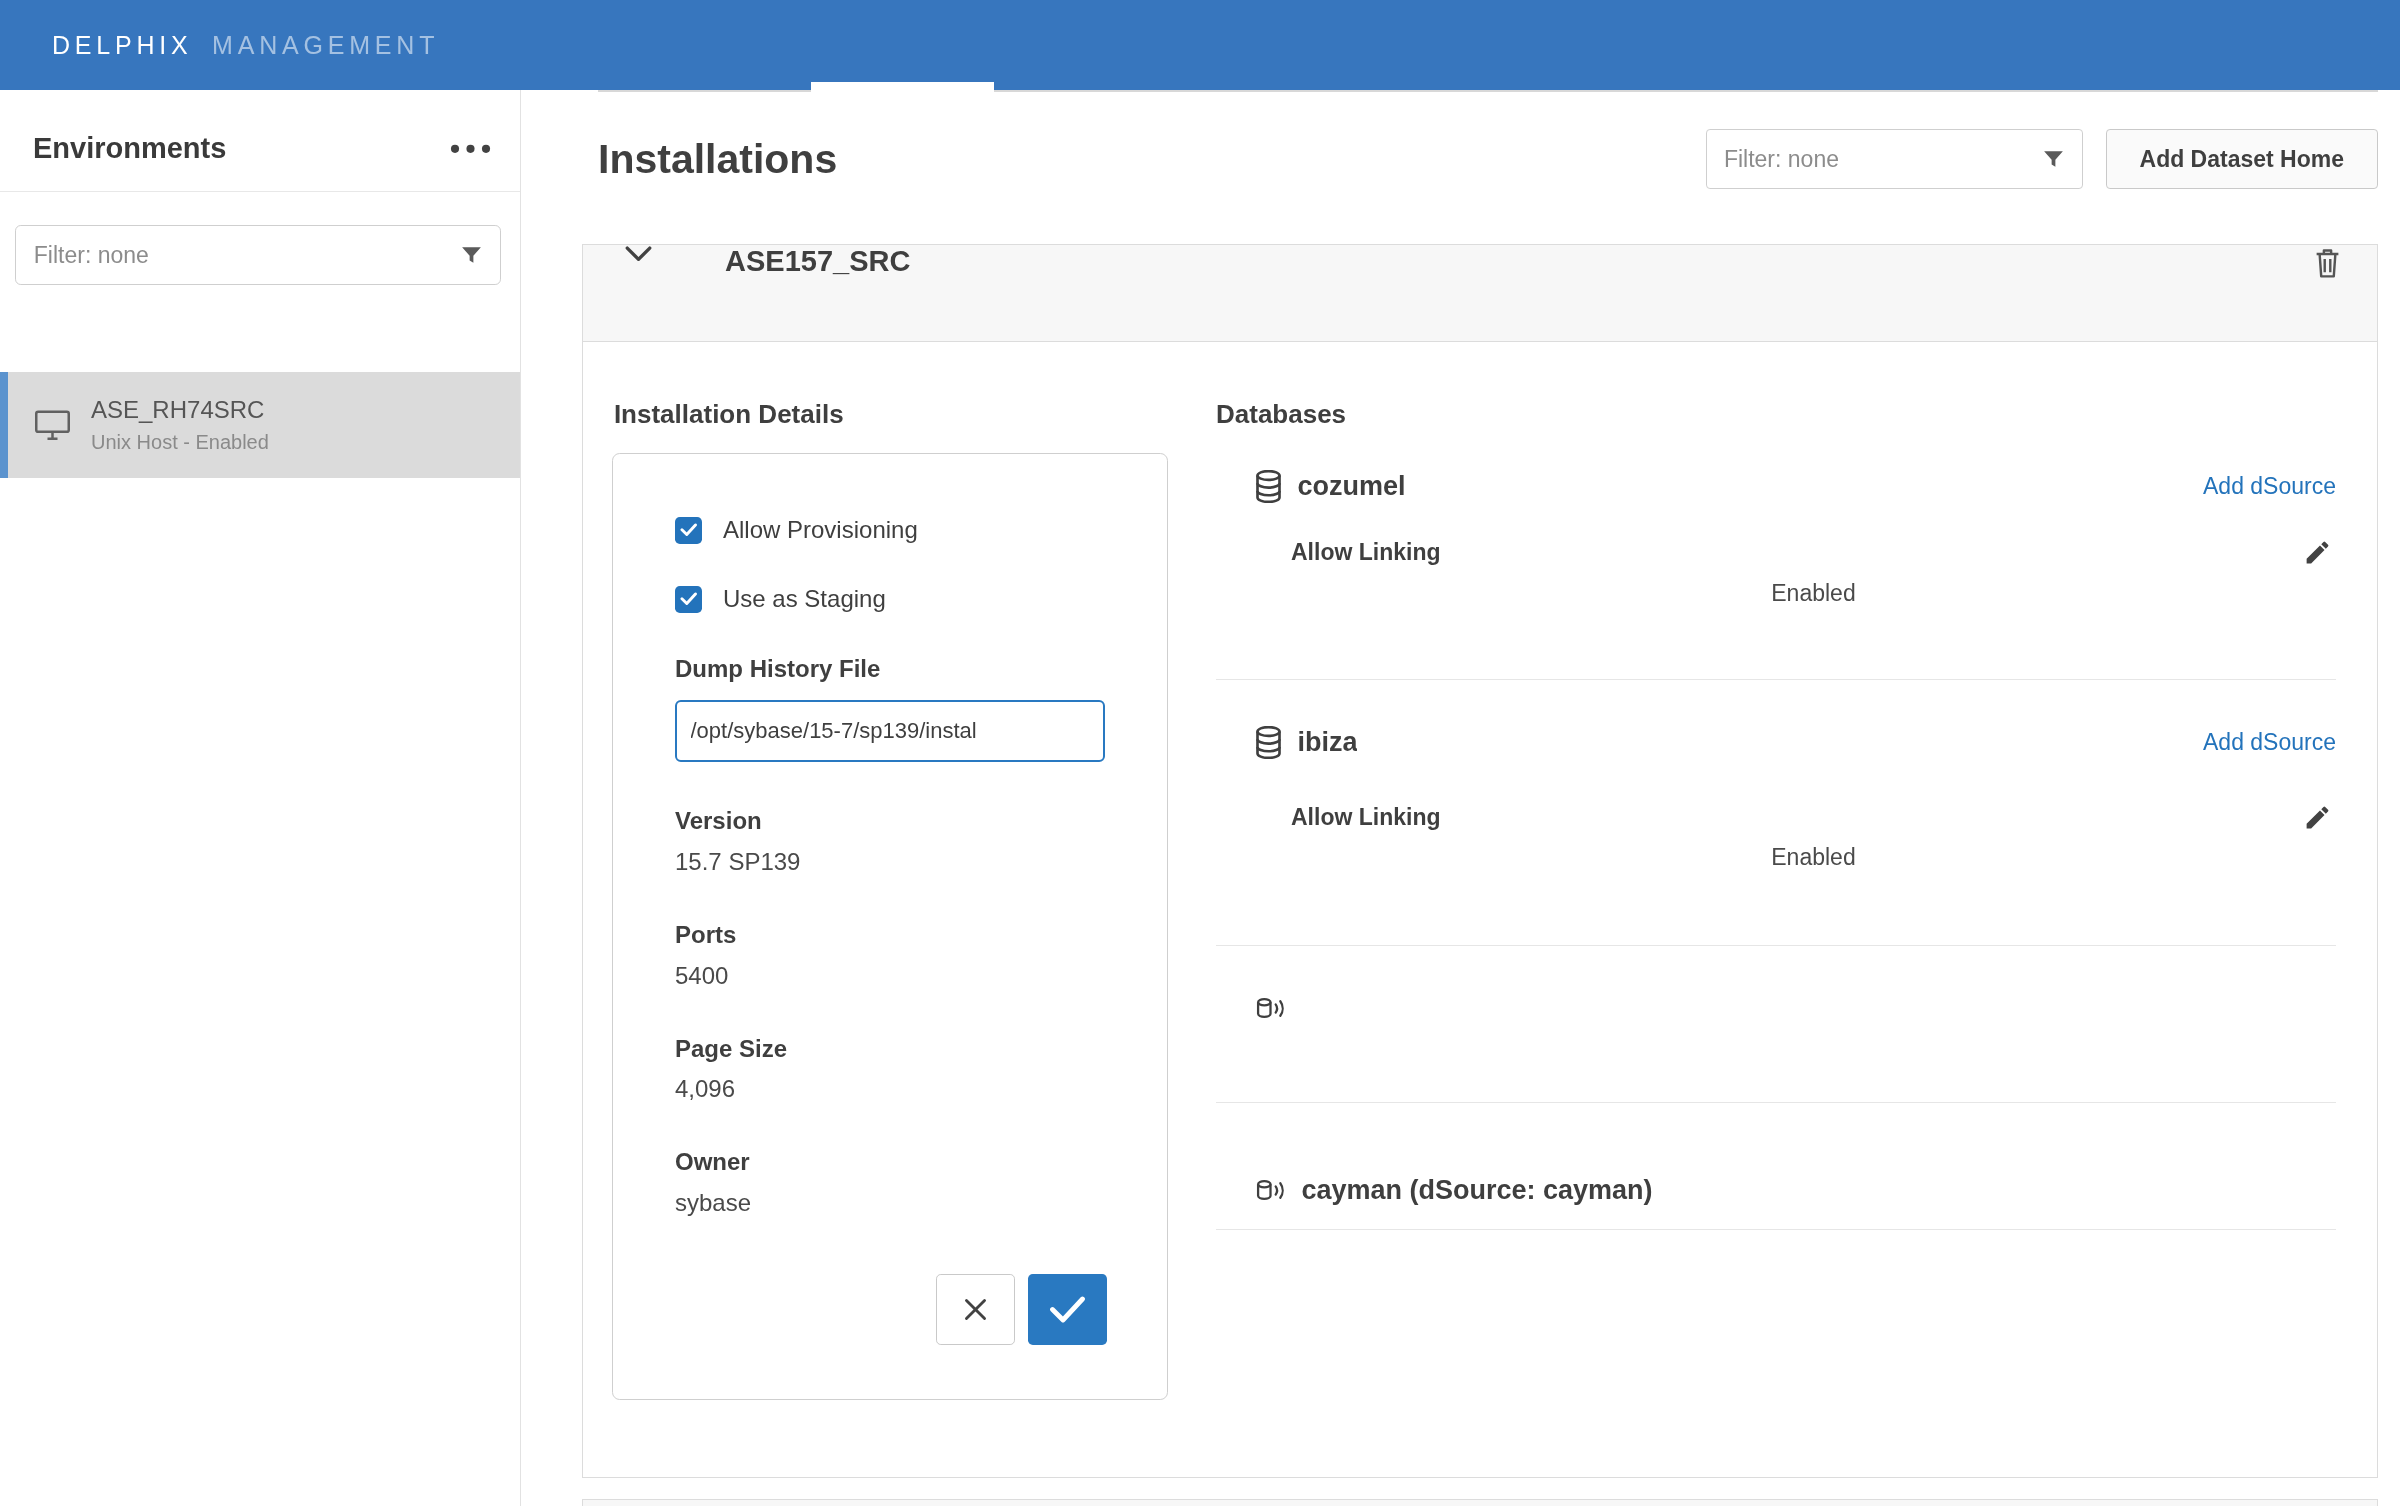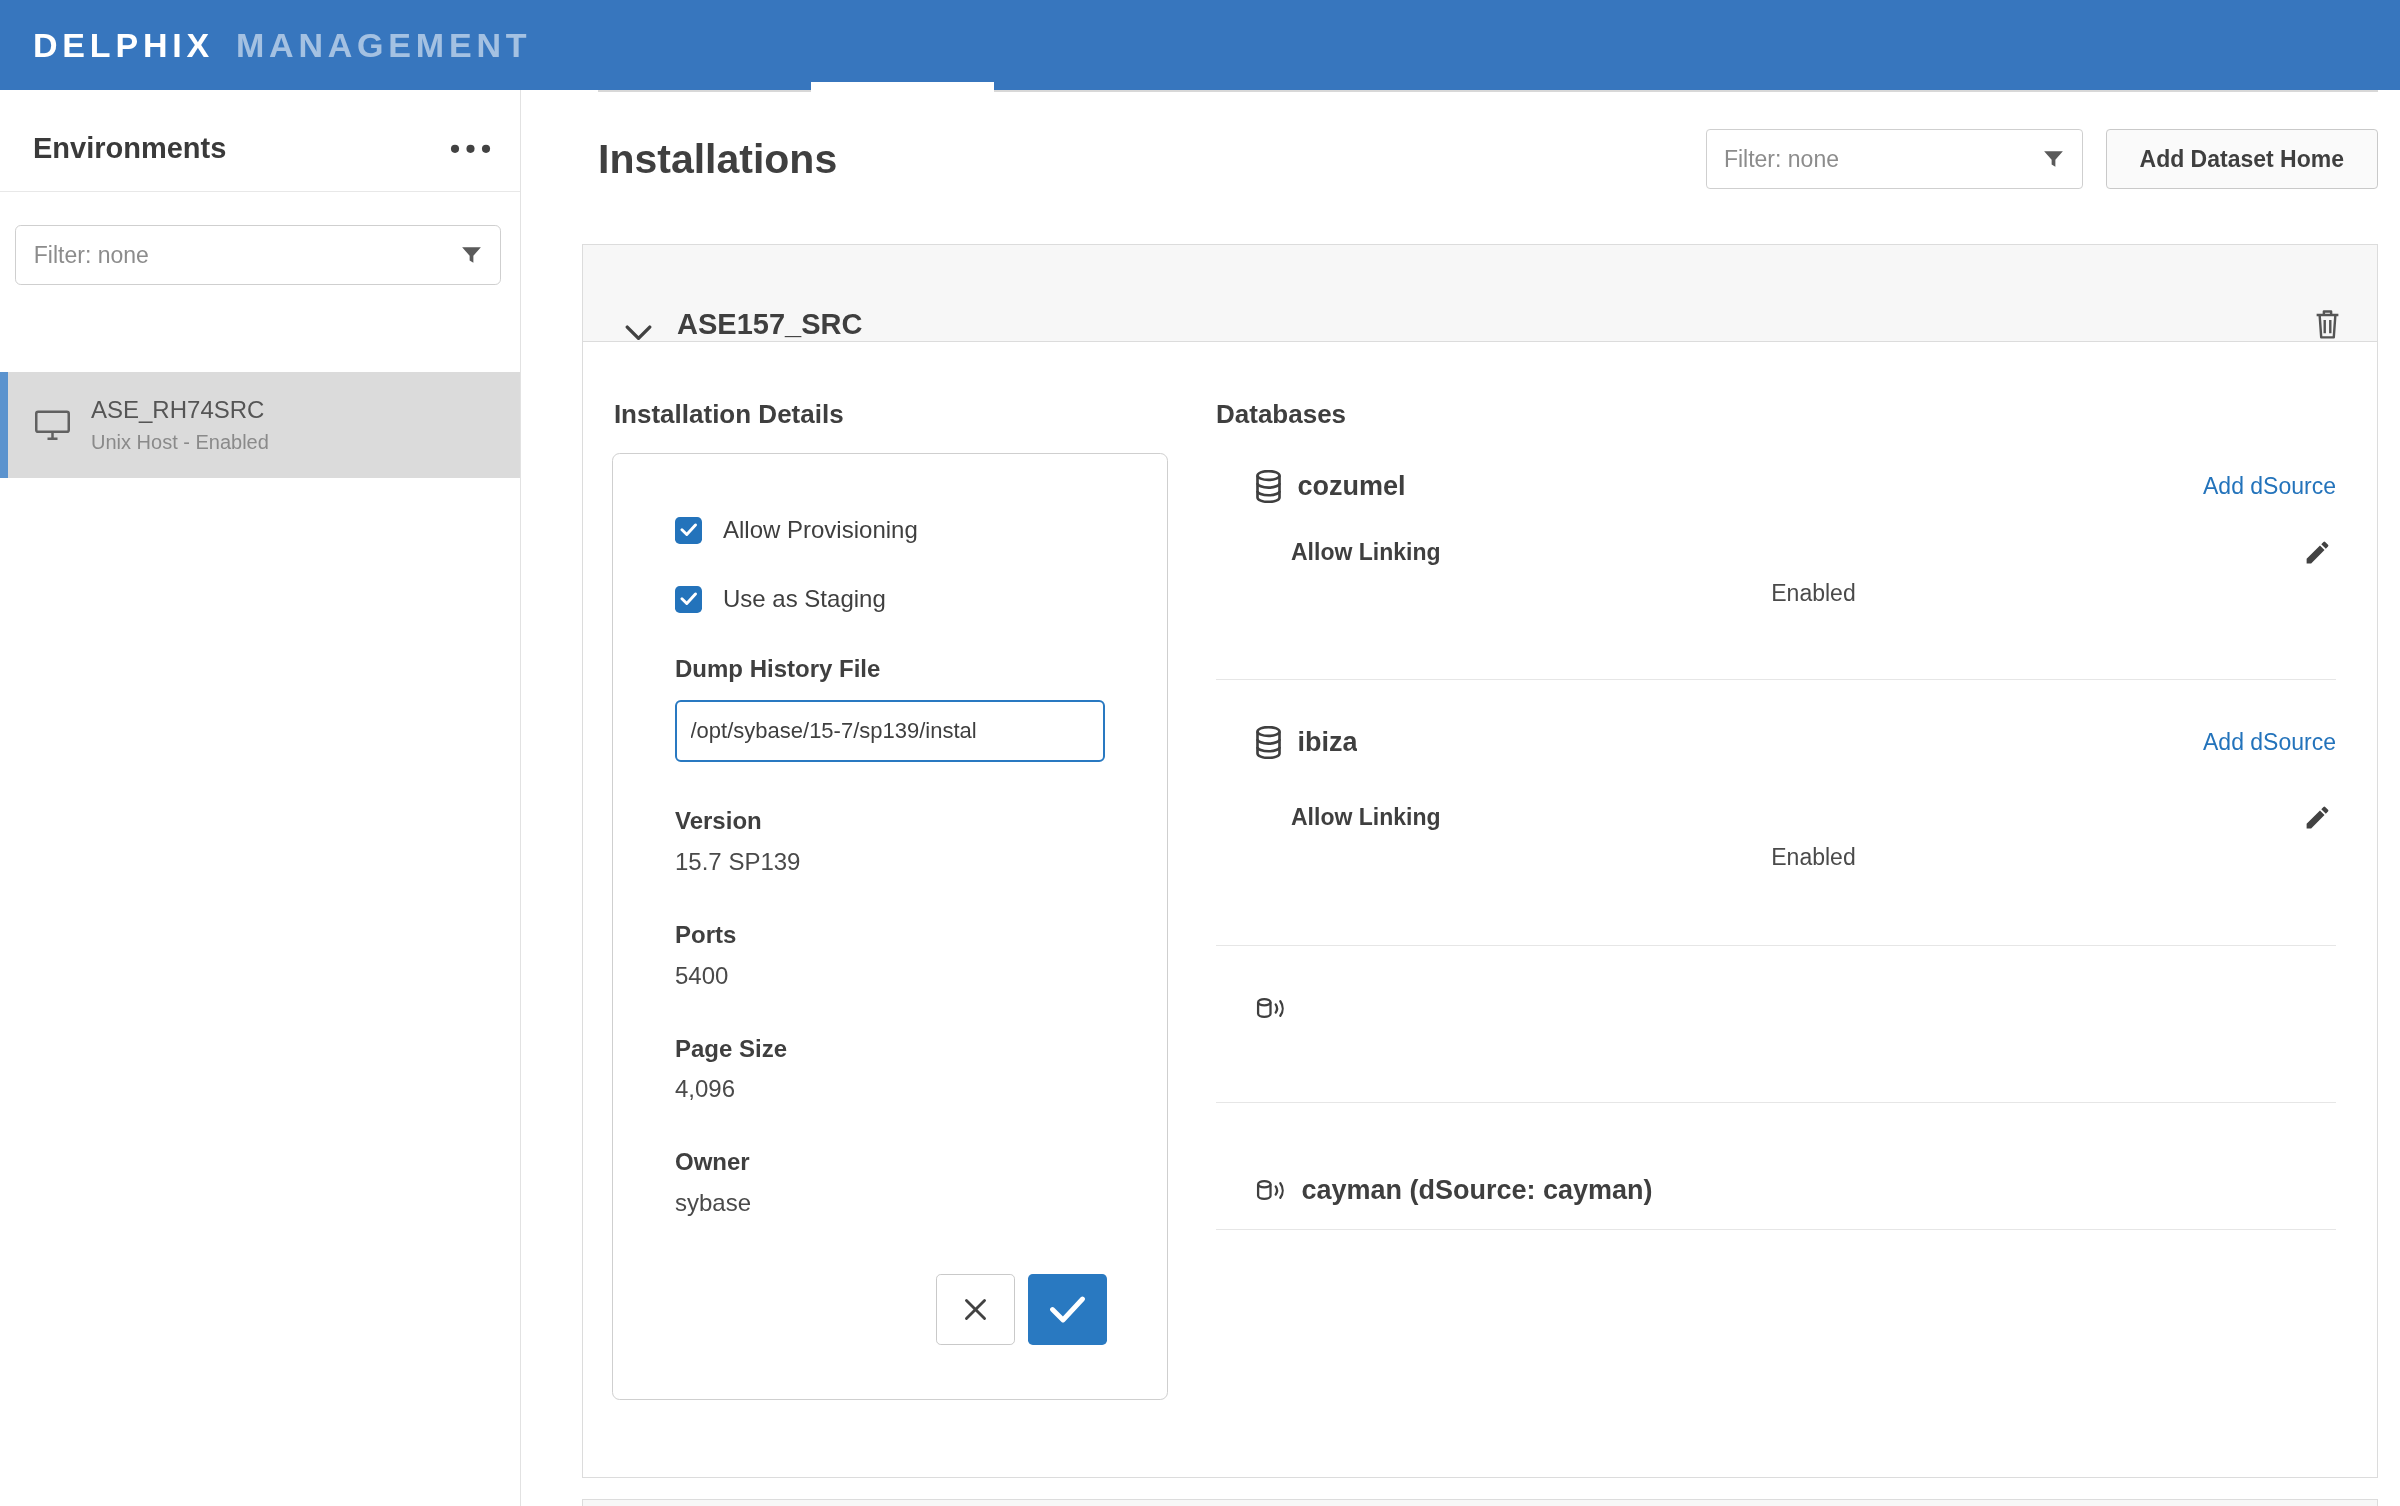--- a/index.html
+++ b/index.html
@@ -8,21 +8,21 @@
     width:2400px; height:1506px; position:relative; overflow:hidden;
     background:#ffffff; font-family:"Liberation Sans", sans-serif; color:#3f3f3f;
   }
   svg { display:block; }
 
   
   .topbar {
     position:absolute; top:0; left:0; right:0; height:90px;
     background:#3776BE; display:flex; align-items:center; z-index:10;
   }
-  .brand { margin-left:33px; font-size:34px; font-weight:bold; letter-spacing:4.8px; white-space:nowrap; }
+  .brand { margin-left:52px; font-size:25px; font-weight:normal; letter-spacing:4.8px; white-space:nowrap; }
   .brand-primary { color:#ffffff; }
   .brand-secondary { color:rgba(255,255,255,0.55); margin-left:7.7px; }
   .topnav { display:flex; margin-left:44px; height:90px; }
   .nav-item {
     padding:0 30px; line-height:90px; font-size:23px; font-weight:bold;
     color:#ffffff; cursor:pointer; white-space:nowrap;
   }
   .active-tab-indicator {
     position:absolute; left:811px; top:82px; width:183px; height:11.6px;
     background:#ffffff; z-index:30;
@@ -79,21 +79,21 @@
     font-size:23px; font-weight:bold; color:#3F3F3F; cursor:pointer; white-space:nowrap;
   }
 
   
   .panel {
     position:absolute; left:61px; right:22px; top:154px; height:1234px;
     border:1.9px solid #DCDCDC; background:#ffffff;
   }
   .panel-header {
     height:97px; background:#F7F7F7; border-bottom:1.9px solid #DCDCDC;
-    display:flex; align-items:flex-end; padding:0 35px 0 42px;
+    display:flex; align-items:flex-start; padding:0 35px 16px 42px;gap:48px;
   }
   .chevron { color:#424242; cursor:pointer; flex:none; }
   .panel-title { margin-left:25px; font-size:29px; font-weight:bold; color:#3F3F3F; }
   .panel-header-spacer { flex:1; }
   .trash-btn { color:#555555; cursor:pointer; }
   .panel-body { display:flex; padding:23px 41px 0 29px; }
 
   
   .details-col { width:556px; flex:none; }
   .col-heading { margin:33px 0 0 1.9px; font-size:26px; font-weight:bold; color:#3F3F3F; line-height:32px; }

